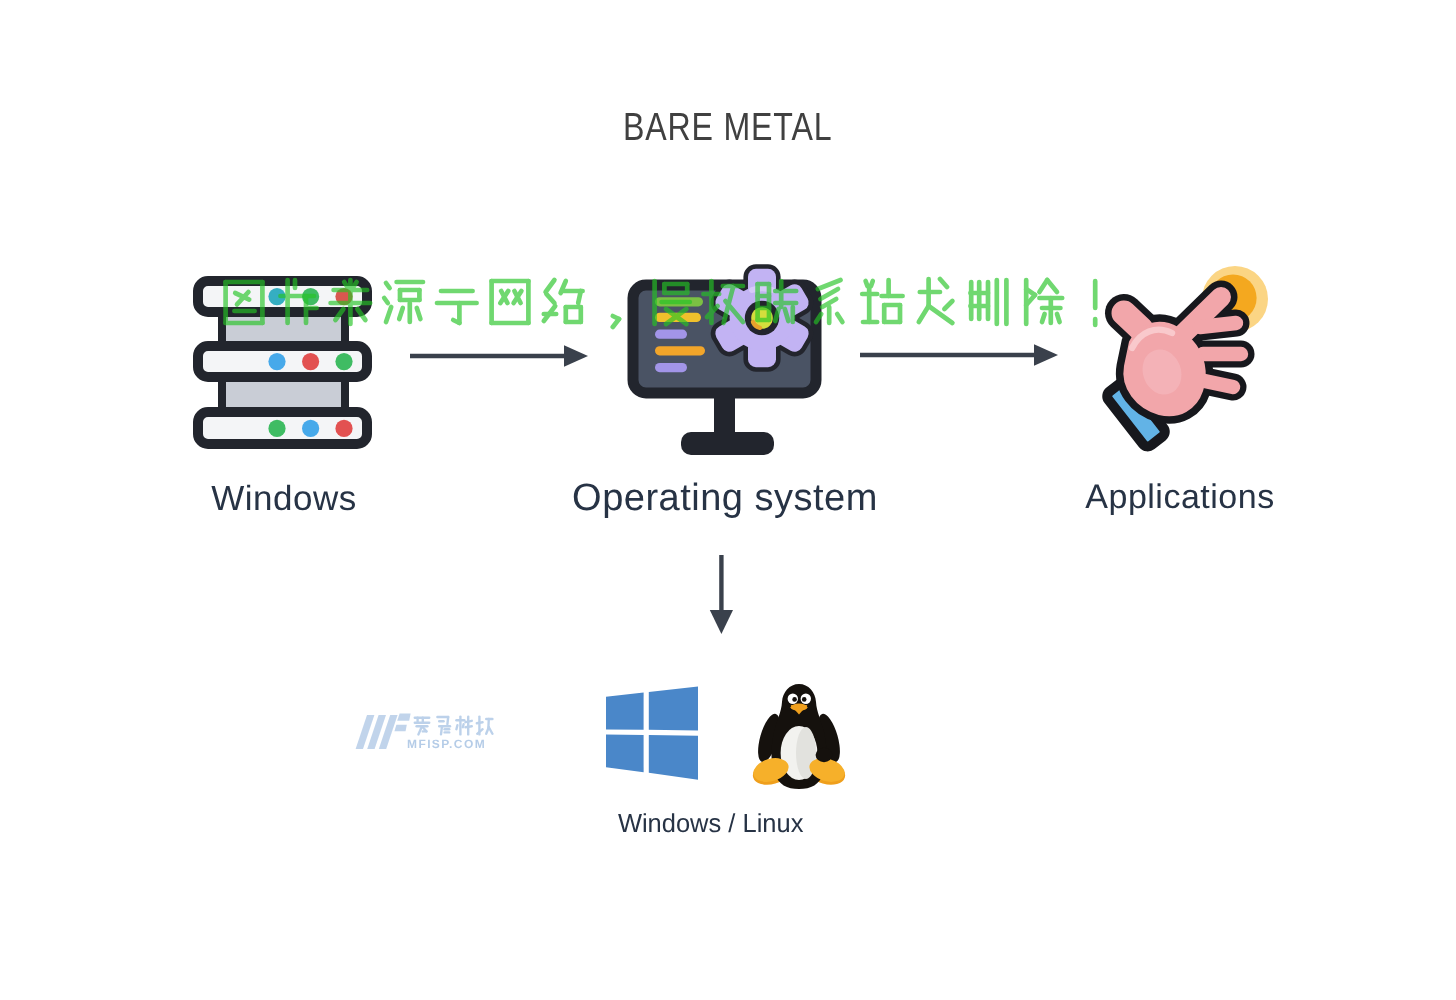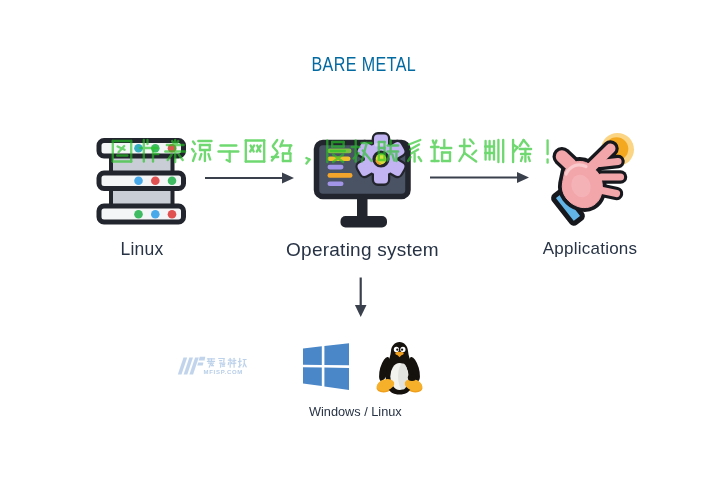--- a/index.html
+++ b/index.html
@@ -1,20 +1,20 @@
 <!DOCTYPE html>
 <html><head><meta charset="utf-8">
 <style>
   html,body{margin:0;padding:0;}
   body{width:728px;height:500px;background:#ffffff;position:relative;overflow:hidden;
        font-family:"Liberation Sans",sans-serif;}
   .lbl{position:absolute;color:#273345;white-space:nowrap;}
 </style></head>
 <body>
-<div class="lbl" id="title" style="left:0;top:53px;width:728px;text-align:center;font-size:19.6px;color:#0369a1;">
+<div class="lbl" id="title" style="left:0;top:53px;width:728px;text-align:center;font-size:19.6px;color:#404040;">
   <span style="display:inline-block;transform:scaleX(0.82);transform-origin:50% 50%;letter-spacing:0.5px;">BARE&nbsp;METAL</span></div>
 
 <svg width="728" height="500" viewBox="0 0 728 500" style="position:absolute;left:0;top:0;">
 
   <g>
     <rect x="111" y="152" width="61.5" height="24" fill="#c9cdd6" stroke="#22252d" stroke-width="4"></rect>
     <rect x="111" y="185" width="61.5" height="24" fill="#c9cdd6" stroke="#22252d" stroke-width="4"></rect>
     <rect x="99" y="140.5" width="84.5" height="15.5" rx="5" fill="#f4f5f7" stroke="#22252d" stroke-width="5"></rect>
     <rect x="99" y="173" width="84.5" height="15.5" rx="5" fill="#f4f5f7" stroke="#22252d" stroke-width="5"></rect>
     <rect x="99" y="206" width="84.5" height="16" rx="5" fill="#f4f5f7" stroke="#22252d" stroke-width="5"></rect>
@@ -287,17 +287,17 @@
       <line x1="238.4" y1="361.6" x2="241.3" y2="361.1"></line>
       <line x1="241.3" y1="364.6" x2="238.6" y2="366.9"></line>
       <line x1="243.1" y1="359.5" x2="246.2" y2="359.5"></line>
       <line x1="244.4" y1="359.5" x2="244.2" y2="363.6"></line>
       <line x1="243.1" y1="366.9" x2="244.4" y2="363.6"></line>
       <line x1="244.4" y1="363.6" x2="246.2" y2="366.9"></line>
     </g>
   <text x="203.5" y="374" font-family="Liberation Sans" font-size="6" font-weight="bold" letter-spacing="0.7" fill="#6d9bd1" opacity="0.5">MFISP.COM</text>
 </svg>
 
-<div class="lbl" style="left:62px;top:239px;width:160px;text-align:center;font-size:17.5px;letter-spacing:0.25px;">Linux</div>
+<div class="lbl" style="left:62px;top:239px;width:160px;text-align:center;font-size:17.5px;letter-spacing:0.25px;">Windows</div>
 <div class="lbl" style="left:282.5px;top:239px;width:160px;text-align:center;font-size:19px;letter-spacing:0.25px;">Operating&nbsp;system</div>
 <div class="lbl" style="left:510px;top:239px;width:160px;text-align:center;font-size:17px;letter-spacing:0.25px;">Applications</div>
 <div class="lbl" style="left:275px;top:403.5px;width:160px;text-align:center;font-size:13px;">
   <span style="display:inline-block;transform:scaleX(0.98);transform-origin:50% 50%;">Windows&nbsp;/&nbsp;Linux</span></div>
 
 </body></html>

